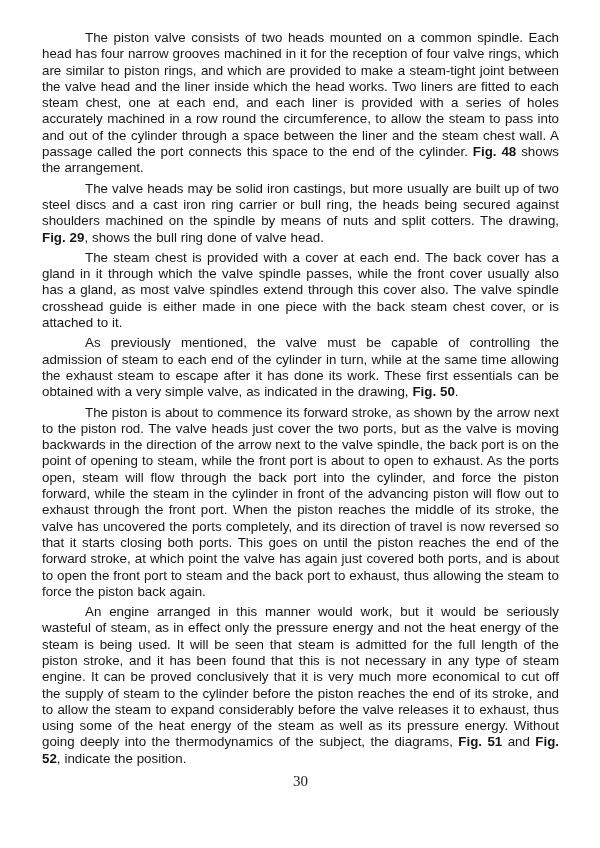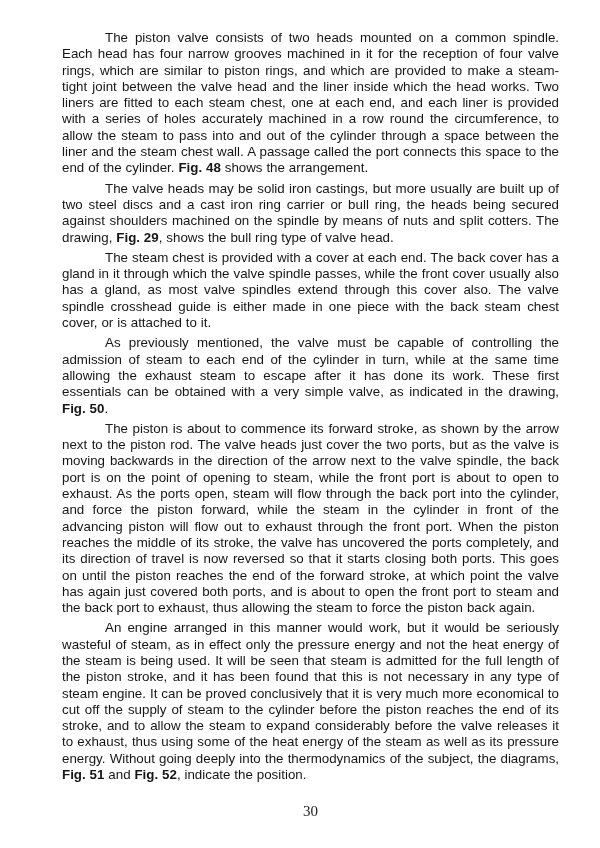--- a/index.html
+++ b/index.html
@@ -6,50 +6,50 @@
     margin: 0;
     padding: 0;
     background: #ffffff;
   }
   .page {
     position: relative;
     width: 600px;
     height: 848px;
     box-sizing: border-box;
     background: #ffffff;
-    padding: 30px 41px 0 62px;
+    padding: 30px 41px 0 42px;
     overflow: hidden;
   }
   .text-block p {
     font-family: "Liberation Sans", sans-serif;
     font-size: 13.33px;
     line-height: 16.3px;
     color: #161616;
     text-align: justify;
     text-indent: 43px;
     margin: 0 0 4px 0;
     word-spacing: 0.2px;
   }
   .text-block p .b {
     font-weight: bold;
   }
   .page-number {
-    margin-top: 20px;
+    margin-top: 6px;
     text-align: center;
     font-family: "Liberation Serif", serif;
     font-size: 15px;
     color: #1c1c1c;
   }
 </style>
 </head>
 <body>
 
 <div class="page">
   <div class="text-block" id="paragraphs">
       <p><span>The piston valve consists of two heads mounted on a common spindle. Each head has four narrow grooves machined in it for the reception of four valve rings, which are similar to piston rings, and which are provided to make a steam-tight joint between the valve head and the liner inside which the head works. Two liners are fitted to each steam chest, one at each end, and each liner is provided with a series of holes accurately machined in a row round the circumference, to allow the steam to pass into and out of the cylinder through a space between the liner and the steam chest wall. A passage called the port connects this space to the end of the cylinder. </span><span class="b">Fig. 48</span><span> shows the arrangement.</span></p>
-      <p><span>The valve heads may be solid iron castings, but more usually are built up of two steel discs and a cast iron ring carrier or bull ring, the heads being secured against shoulders machined on the spindle by means of nuts and split cotters. The drawing, </span><span class="b">Fig. 29</span><span>, shows the bull ring type of valve head.</span></p>
+      <p><span>The valve heads may be solid iron castings, but more usually are built up of two steel discs and a cast iron ring carrier or bull ring, the heads being secured against shoulders machined on the spindle by means of nuts and split cotters. The drawing, </span><span class="b">Fig. 29</span><span>, shows the bull ring done of valve head.</span></p>
       <p><span>The steam chest is provided with a cover at each end. The back cover has a gland in it through which the valve spindle passes, while the front cover usually also has a gland, as most valve spindles extend through this cover also. The valve spindle crosshead guide is either made in one piece with the back steam chest cover, or is attached to it.</span></p>
       <p><span>As previously mentioned, the valve must be capable of controlling the admission of steam to each end of the cylinder in turn, while at the same time allowing the exhaust steam to escape after it has done its work. These first essentials can be obtained with a very simple valve, as indicated in the drawing, </span><span class="b">Fig. 50</span><span>.</span></p>
       <p><span>The piston is about to commence its forward stroke, as shown by the arrow next to the piston rod. The valve heads just cover the two ports, but as the valve is moving backwards in the direction of the arrow next to the valve spindle, the back port is on the point of opening to steam, while the front port is about to open to exhaust. As the ports open, steam will flow through the back port into the cylinder, and force the piston forward, while the steam in the cylinder in front of the advancing piston will flow out to exhaust through the front port. When the piston reaches the middle of its stroke, the valve has uncovered the ports completely, and its direction of travel is now reversed so that it starts closing both ports. This goes on until the piston reaches the end of the forward stroke, at which point the valve has again just covered both ports, and is about to open the front port to steam and the back port to exhaust, thus allowing the steam to force the piston back again.</span></p>
       <p><span>An engine arranged in this manner would work, but it would be seriously wasteful of steam, as in effect only the pressure energy and not the heat energy of the steam is being used. It will be seen that steam is admitted for the full length of the piston stroke, and it has been found that this is not necessary in any type of steam engine. It can be proved conclusively that it is very much more economical to cut off the supply of steam to the cylinder before the piston reaches the end of its stroke, and to allow the steam to expand considerably before the valve releases it to exhaust, thus using some of the heat energy of the steam as well as its pressure energy. Without going deeply into the thermodynamics of the subject, the diagrams, </span><span class="b">Fig. 51</span><span> and </span><span class="b">Fig. 52</span><span>, indicate the position.</span></p>
     </div>
   <div class="page-number">30</div>
 </div>
 
 </body></html>

